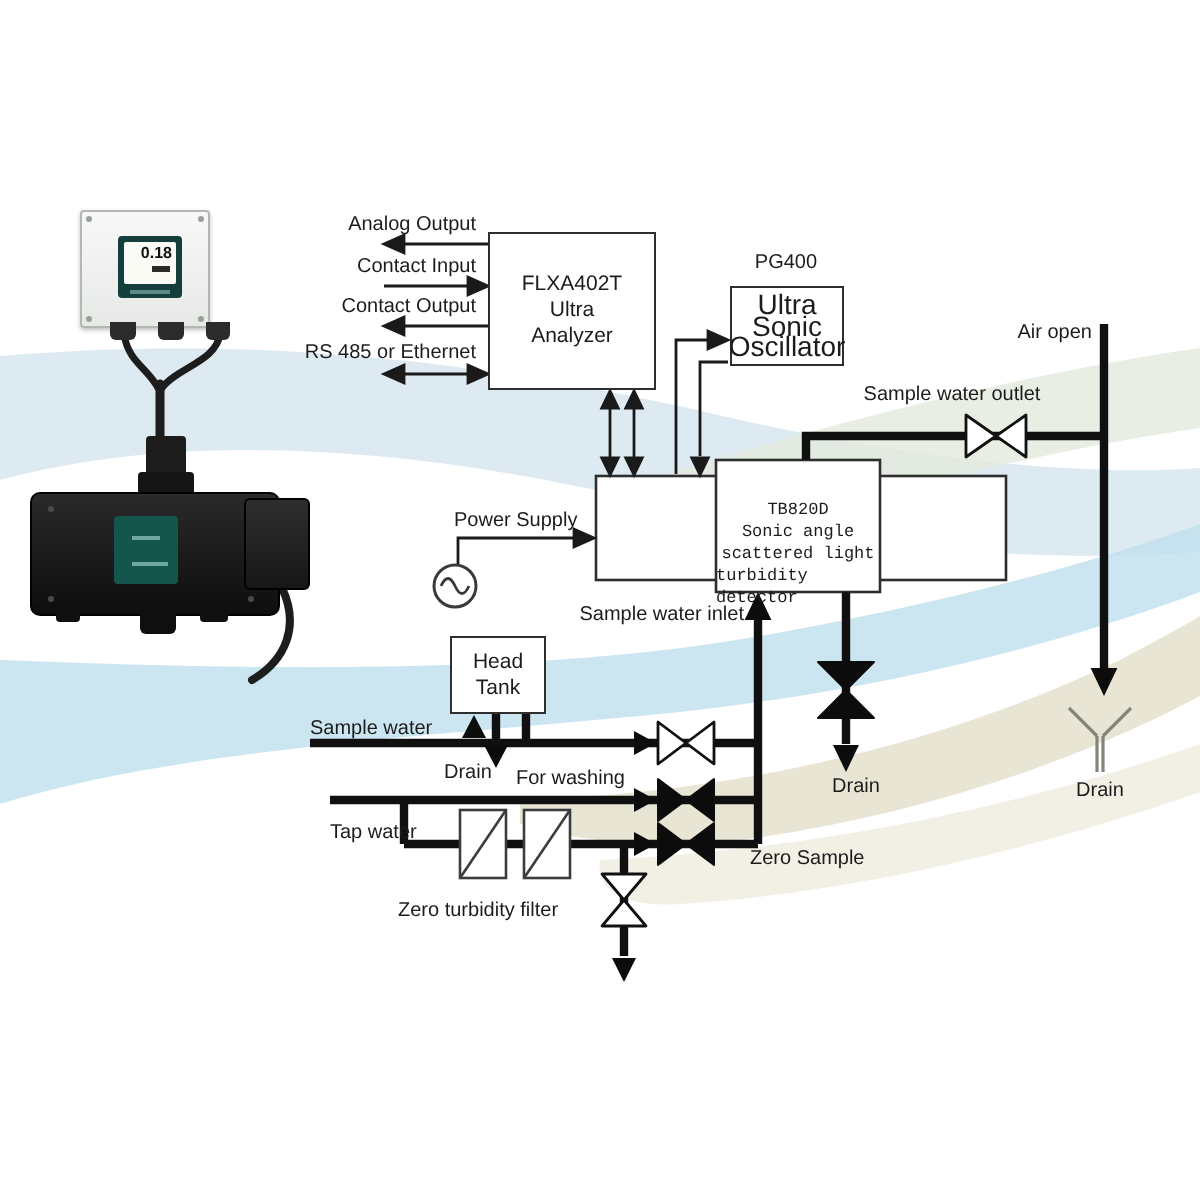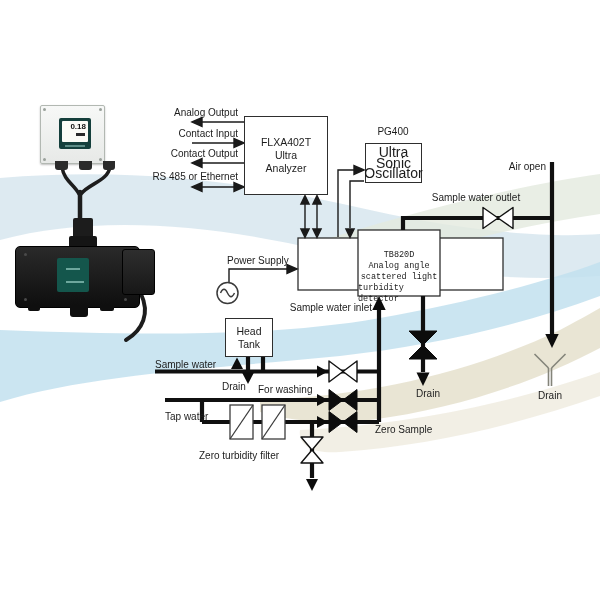--- a/index.html
+++ b/index.html
@@ -207,21 +207,21 @@
     <span>Analyzer</span>
   </div>
   <div class="lbl c" style="left:363px;top:126px;width:60px;">PG400</div>
   <div class="dbox bx-osc">
     <span>Ultra</span>
     <span>Sonic</span>
     <span>Oscillator</span>
   </div>
   <div class="dbox bx-det">
     <span>TB820D</span>
-    <span>Analog angle</span>
+    <span>Sonic angle</span>
     <span>scattered light</span>
     <span>turbidity detector</span>
   </div>
   <div class="dbox bx-tank">
     <span>Head</span>
     <span>Tank</span>
   </div>
 
   <div class="lbl r" style="left:148px;top:107px;width:90px;">Analog Output</div>
   <div class="lbl r" style="left:148px;top:128px;width:90px;">Contact Input</div>

